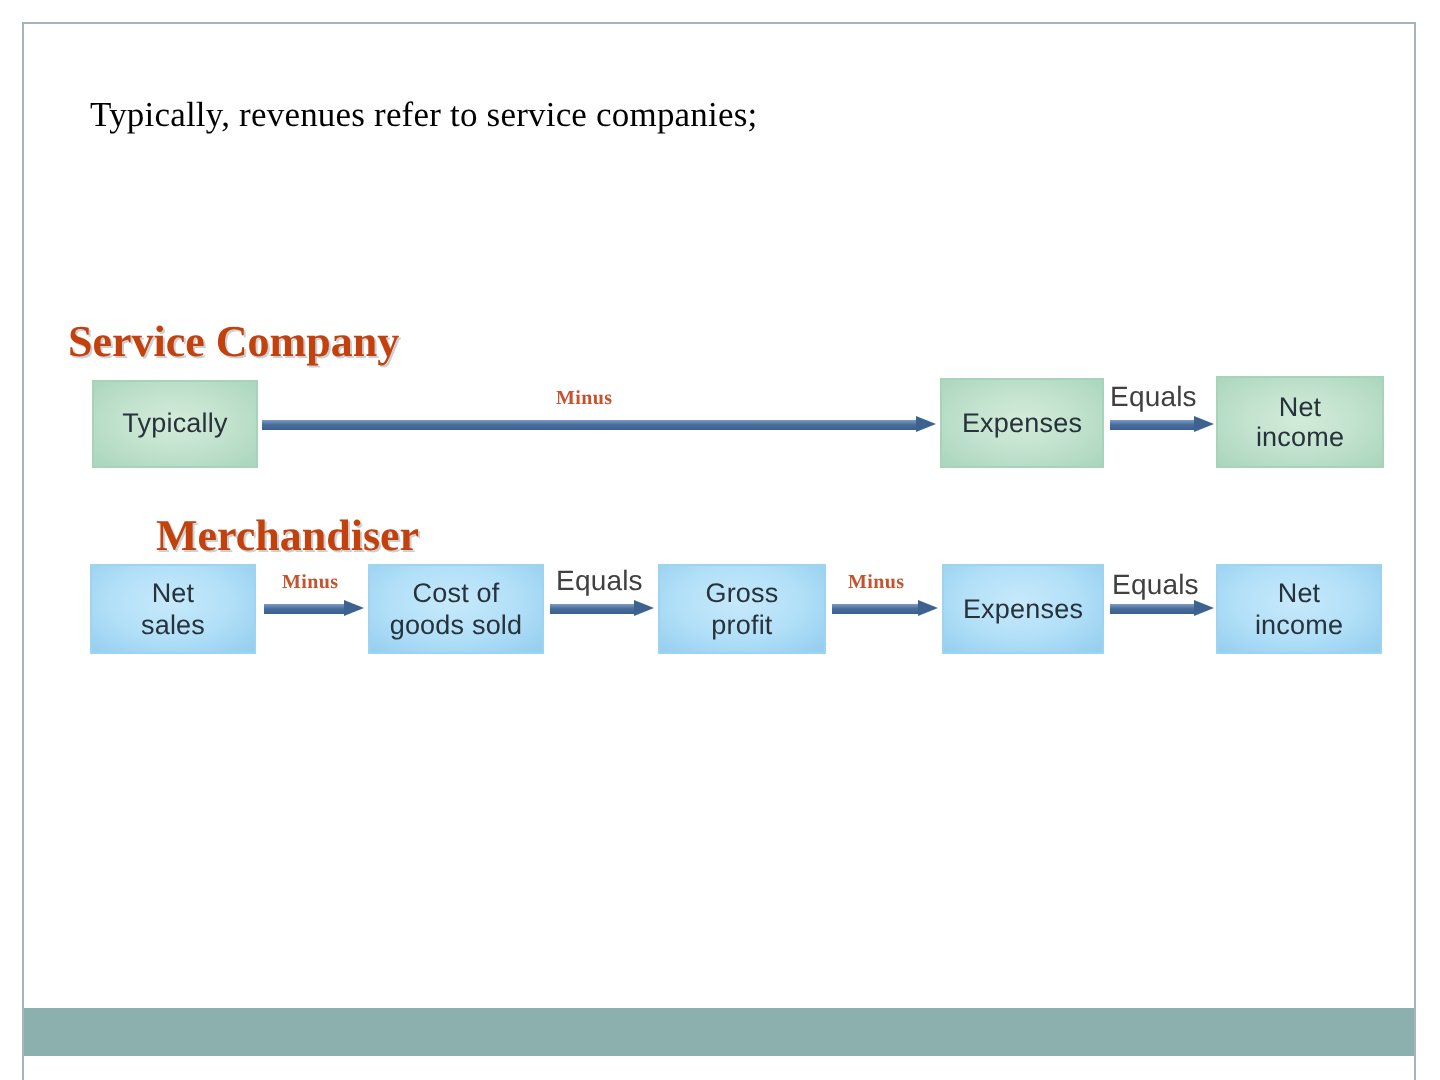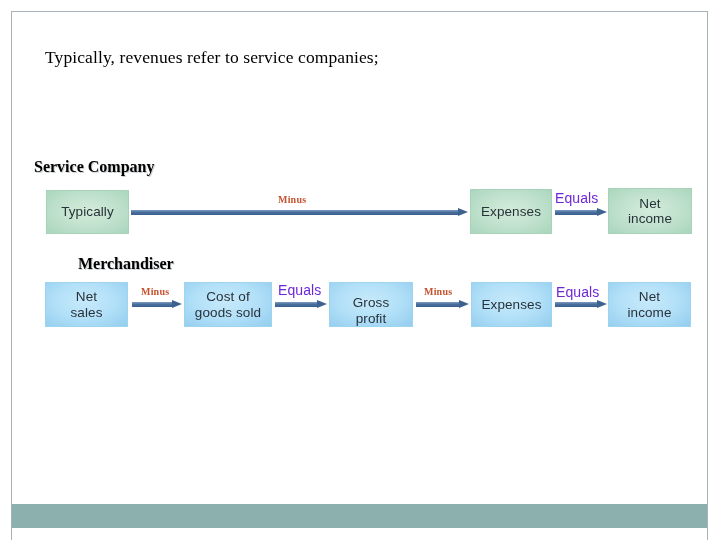--- a/index.html
+++ b/index.html
@@ -39,22 +39,22 @@
     color: #000000;
     letter-spacing: 0.1px;
   }
   #heading .line { display: block; white-space: pre; }
 
   
   .section-label {
     position: absolute;
     font-family: "Liberation Serif", serif;
     font-weight: bold;
-    font-size: 16px;
-    color: #000000;
+    font-size: 22px;
+    color: #c2410c;
     text-shadow: 1px 1px 0 rgba(160,170,175,0.55);
     white-space: nowrap;
   }
   #label-service { left: 22px; top: 146px; }
   #label-merch   { left: 22px; top: 243px; margin-left: 44px; }
 
   
   .box {
     position: absolute;
     box-sizing: border-box;
@@ -109,21 +109,21 @@
   .caption.minus {
     font-family: "Liberation Serif", serif;
     font-weight: bold;
     font-size: 10px;
     color: #c4542f;
     letter-spacing: 0.2px;
   }
   .caption.equals {
     font-family: "Liberation Sans", sans-serif;
     font-size: 14px;
-    color: #6d28d9;
+    color: #404040;
     letter-spacing: 0.1px;
   }
 
   
   #footer-band {
     position: absolute;
     left: 0;
     top: 492px;
     width: 695px;
     height: 24px;
@@ -183,21 +183,21 @@
     <span class="box-text">Cost of
 goods sold</span>
   </div>
 
   <div class="caption equals" style="left:266px; top:270px;">Equals</div>
   <div class="arrow" style="left:263px; top:288px; width:52px;">
     <div class="shaft" style="width:42px;"></div>
     <div class="head" style="left:42px;"></div>
   </div>
 
-  <div class="box blue" style="left:317px; top:270px; width:84px; height:45px;align-items:flex-end;">
+  <div class="box blue" style="left:317px; top:270px; width:84px; height:45px;">
     <span class="box-text">Gross
 profit</span>
   </div>
 
   <div class="caption minus" style="left:412px; top:274px;">Minus</div>
   <div class="arrow" style="left:404px; top:288px; width:53px;">
     <div class="shaft" style="width:43px;"></div>
     <div class="head" style="left:43px;"></div>
   </div>
 

